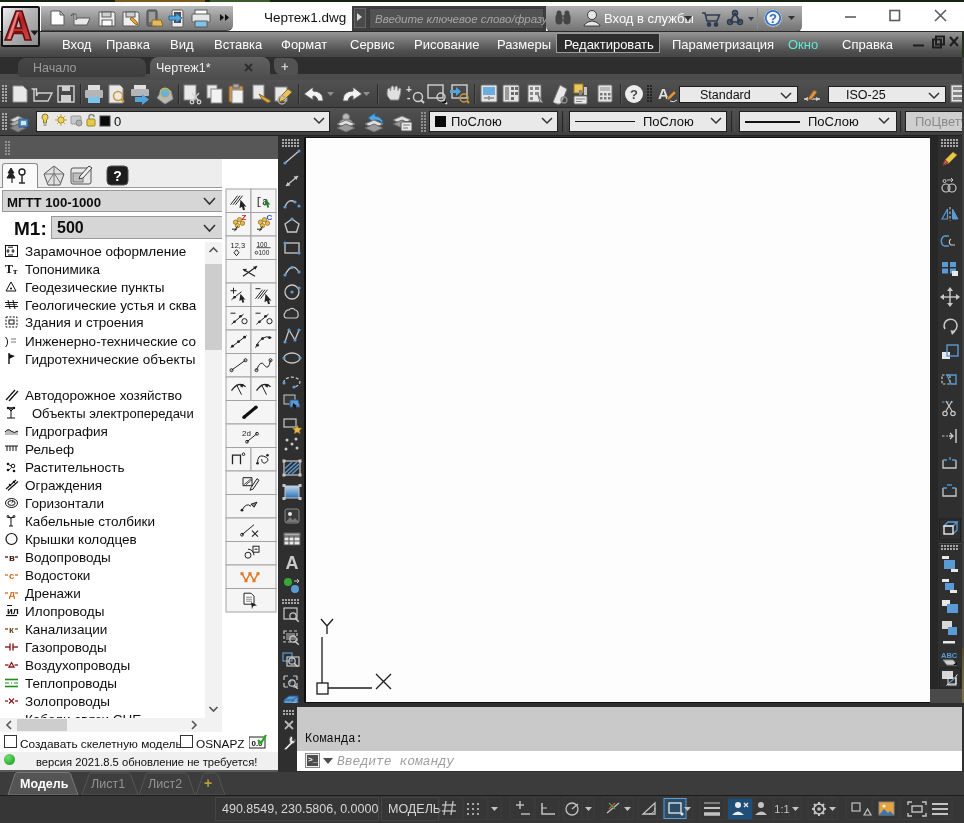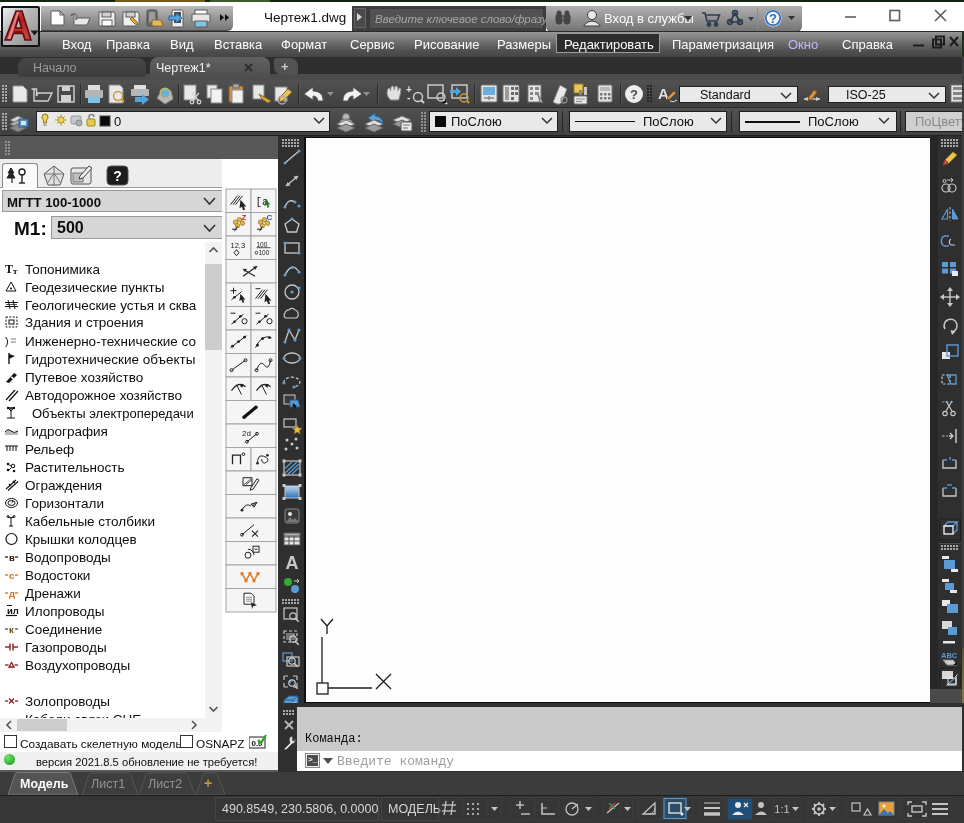--- a/index.html
+++ b/index.html
@@ -138,21 +138,21 @@
 <div class="t" style="left:106px;top:37px;font-size:13px;color:#fdfdfd">Правка</div>
 <div class="t" style="left:170px;top:37px;font-size:13px;color:#fdfdfd">Вид</div>
 <div class="t" style="left:214px;top:37px;font-size:13px;color:#fdfdfd">Вставка</div>
 <div class="t" style="left:281px;top:37px;font-size:13px;color:#fdfdfd">Формат</div>
 <div class="t" style="left:350px;top:37px;font-size:13px;color:#fdfdfd">Сервис</div>
 <div class="t" style="left:414px;top:37px;font-size:13px;color:#fdfdfd">Рисование</div>
 <div class="t" style="left:497px;top:37px;font-size:13px;color:#fdfdfd">Размеры</div>
 <div class="abs" style="left:556px;top:33px;width:104px;height:20px;background:#2d2d2d;border:1px solid #9b9b9b;box-sizing:border-box"></div>
 <div class="t" style="left:564px;top:37px;font-size:13px;color:#fdfdfd">Редактировать</div>
 <div class="t" style="left:672px;top:37px;font-size:13px;color:#fdfdfd">Параметризация</div>
-<div class="t" style="left:788px;top:37px;font-size:13px;color:#c4b5fd">Окно</div>
+<div class="t" style="left:788px;top:37px;font-size:13px;color:#5eead4">Окно</div>
 <div class="t" style="left:842px;top:37px;font-size:13px;color:#fdfdfd">Справка</div>
 <svg class="abs" style="left:905px;top:31px" width="59" height="26" viewBox="0 0 59 26">
   <g stroke="#1e1e1e" stroke-width="2" fill="none">
     <line x1="8" y1="14.5" x2="19" y2="14.5"></line>
     <rect x="28" y="8.5" width="8" height="8" fill="none"></rect>
     <rect x="31" y="5.5" width="8" height="8" fill="none"></rect>
     <line x1="45" y1="6" x2="53" y2="15"></line>
         <line x1="53" y1="6" x2="45" y2="15"></line>
   </g>
 </svg>
@@ -519,20 +519,36 @@
     </svg>
 
 <div class="t" style="left:14px;top:218px;font-size:19px;font-weight:bold;color:#0d0d0d">М1:</div>
 <div class="abs" style="left:51px;top:216px;width:174px;height:23px;background:#d6d6d6;border:1px solid #9a9a9a;box-sizing:border-box"></div>
 <div class="t" style="left:57px;top:219px;font-size:16px;font-weight:bold;color:#0d0d0d">500</div>
 <svg class="abs" style="left:203px;top:224px" width="13" height="9">
       <path d="M1 1 l5.5 6 l5.5 -6" stroke="#333" stroke-width="1.6" fill="none"></path>
     </svg>
 
 <div id="list" class="abs" style="left:0;top:242px;width:205px;height:476px;background:#fff;overflow:hidden">
+      <div style="position:absolute;left:0;top:0px;width:205px;height:18px">
+        <span style="position:absolute;left:3px;top:1px;width:20px;height:16px">
+          <svg width="20" height="16" viewBox="0 0 20 16" style="position:absolute;left:0;top:0">
+            <rect x="2.5" y="2.5" width="12" height="11" stroke="#111" fill="none"></rect>
+            <g stroke="#111">
+              <line x1="5" y1="6" x2="5" y2="10"></line>
+              <line x1="3.5" y1="8" x2="6.5" y2="8"></line>
+              <line x1="10" y1="6" x2="10" y2="10"></line>
+              <line x1="8.5" y1="8" x2="11.5" y2="8"></line>
+              <line x1="5" y1="4.2" x2="10" y2="4.2"></line>
+              <line x1="5" y1="12" x2="10" y2="12"></line>
+            </g>
+          </svg>
+        </span>
+        <span style="position:absolute;left:25px;top:2px;font-size:13.5px;color:#0d0d0d;white-space:nowrap">Зарамочное оформление</span>
+      </div>
       <div style="position:absolute;left:0;top:18px;width:205px;height:18px">
         <span style="position:absolute;left:3px;top:1px;width:20px;height:16px">
           <svg width="20" height="16" viewBox="0 0 20 16" style="position:absolute;left:0;top:0">
             <text x="2" y="12" font-size="12" font-weight="bold" fill="#111" font-family="Liberation Serif">T</text>
             <text x="10" y="13" font-size="9" font-weight="bold" fill="#111" font-family="Liberation Serif">т</text>
           </svg>
         </span>
         <span style="position:absolute;left:25px;top:2px;font-size:13.5px;color:#0d0d0d;white-space:nowrap">Топонимика</span>
       </div>
       <div style="position:absolute;left:0;top:36px;width:205px;height:18px">
@@ -581,29 +597,20 @@
       </div>
       <div style="position:absolute;left:0;top:108px;width:205px;height:18px">
         <span style="position:absolute;left:3px;top:1px;width:20px;height:16px">
           <svg width="20" height="16" viewBox="0 0 20 16" style="position:absolute;left:0;top:0">
             <line x1="6" y1="2" x2="6" y2="13" stroke="#111" stroke-width="1.4"></line>
             <path d="M6 3 L12 5 L6 8 Z" fill="#111"></path>
           </svg>
         </span>
         <span style="position:absolute;left:25px;top:2px;font-size:13.5px;color:#0d0d0d;white-space:nowrap">Гидротехнические объекты</span>
       </div>
-      <div style="position:absolute;left:0;top:126px;width:205px;height:18px">
-        <span style="position:absolute;left:3px;top:1px;width:20px;height:16px">
-          <svg width="20" height="16" viewBox="0 0 20 16" style="position:absolute;left:0;top:0">
-            <path d="M3 13 L11 4 L14 6 L6 14 Z" fill="#111"></path>
-            <path d="M8.2 8 L10.4 9.6" stroke="#fff" stroke-width="1.6"></path>
-          </svg>
-        </span>
-        <span style="position:absolute;left:25px;top:2px;font-size:13.5px;color:#0d0d0d;white-space:nowrap">Путевое хозяйство</span>
-      </div>
       <div style="position:absolute;left:0;top:144px;width:205px;height:18px">
         <span style="position:absolute;left:3px;top:1px;width:20px;height:16px">
           <svg width="20" height="16" viewBox="0 0 20 16" style="position:absolute;left:0;top:0">
             <g stroke="#111" stroke-width="1.2">
               <line x1="3" y1="13" x2="12" y2="3"></line>
               <line x1="6" y1="14" x2="15" y2="4"></line>
             </g>
           </svg>
         </span>
         <span style="position:absolute;left:25px;top:2px;font-size:13.5px;color:#0d0d0d;white-space:nowrap">Автодорожное хозяйство</span>
@@ -759,21 +766,21 @@
       <div style="position:absolute;left:0;top:378px;width:205px;height:18px">
         <span style="position:absolute;left:3px;top:1px;width:20px;height:16px">
           <svg width="20" height="16" viewBox="0 0 20 16" style="position:absolute;left:0;top:0">
             <g stroke="#6b4a13" stroke-width="1.3">
               <line x1="2" y1="8" x2="5" y2="8"></line>
               <line x1="12" y1="8" x2="15" y2="8"></line>
             </g>
             <text x="6" y="11.5" font-size="9.5" font-weight="bold" fill="#6b4a13" font-family="Liberation Sans">к</text>
           </svg>
         </span>
-        <span style="position:absolute;left:25px;top:2px;font-size:13.5px;color:#0d0d0d;white-space:nowrap">Соединение</span>
+        <span style="position:absolute;left:25px;top:2px;font-size:13.5px;color:#0d0d0d;white-space:nowrap">Канализации</span>
       </div>
       <div style="position:absolute;left:0;top:396px;width:205px;height:18px">
         <span style="position:absolute;left:3px;top:1px;width:20px;height:16px">
           <svg width="20" height="16" viewBox="0 0 20 16" style="position:absolute;left:0;top:0">
             <g stroke="#8b1a1a" stroke-width="1.4">
               <line x1="2" y1="8" x2="7" y2="8"></line>
               <line x1="7" y1="4.5" x2="7" y2="11.5"></line>
               <line x1="10" y1="4.5" x2="10" y2="11.5"></line>
               <line x1="10" y1="8" x2="15" y2="8"></line>
             </g>
@@ -785,20 +792,34 @@
         <span style="position:absolute;left:3px;top:1px;width:20px;height:16px">
           <svg width="20" height="16" viewBox="0 0 20 16" style="position:absolute;left:0;top:0">
             <g stroke="#8b1a1a" stroke-width="1.3">
               <line x1="2" y1="8" x2="5.5" y2="8"></line>
               <line x1="11.5" y1="8" x2="15" y2="8"></line>
               <path d="M8.5 5.5 L11 10 L6 10 Z" fill="none"></path>
             </g>
           </svg>
         </span>
         <span style="position:absolute;left:25px;top:2px;font-size:13.5px;color:#0d0d0d;white-space:nowrap">Воздухопроводы</span>
+      </div>
+      <div style="position:absolute;left:0;top:432px;width:205px;height:18px">
+        <span style="position:absolute;left:3px;top:1px;width:20px;height:16px">
+          <svg width="20" height="16" viewBox="0 0 20 16" style="position:absolute;left:0;top:0">
+            <g stroke="#1e8e1e" stroke-width="1.6">
+              <line x1="2" y1="4.5" x2="15" y2="4.5"></line>
+              <line x1="2" y1="11.5" x2="15" y2="11.5"></line>
+            </g>
+            <g stroke="#1e8e1e" stroke-width="1.2">
+              <path d="M2 8 h4 m2 0 h1 m2 0 h4"></path>
+            </g>
+          </svg>
+        </span>
+        <span style="position:absolute;left:25px;top:2px;font-size:13.5px;color:#0d0d0d;white-space:nowrap">Теплопроводы</span>
       </div>
       <div style="position:absolute;left:0;top:450px;width:205px;height:18px">
         <span style="position:absolute;left:3px;top:1px;width:20px;height:16px">
           <svg width="20" height="16" viewBox="0 0 20 16" style="position:absolute;left:0;top:0">
             <g stroke="#8b1a1a" stroke-width="1.3">
               <line x1="2" y1="8" x2="5" y2="8"></line>
               <line x1="12" y1="8" x2="15" y2="8"></line>
               <line x1="6" y1="5.5" x2="11" y2="10.5"></line>
               <line x1="11" y1="5.5" x2="6" y2="10.5"></line>
             </g>
@@ -1249,21 +1270,21 @@
       </g>
     </svg>
 <svg class="abs" style="left:282px;top:735px" width="14" height="16" viewBox="0 0 14 16">
       <path d="M2 14 L8 8 Q6 4 9 1 L11 3 L10 5 L12 6 L13 4 Q14 8 10 9 L4 15 Z" fill="#e8e8e8" stroke="#555"></path>
     </svg>
 <div class="t" style="left:305px;top:732px;font-size:12px;font-family:'Liberation Mono',monospace;color:#0d0d0d">Команда:</div>
 <div class="abs" style="left:305px;top:753px;width:15px;height:15px;background:#f0f0f0;border:1px solid #8a8a8a;box-sizing:border-box"></div>
 <div class="abs" style="left:307px;top:755px;width:11px;height:11px;background:#4d4d4d"></div>
 <div class="t" style="left:308px;top:755px;font-size:8px;font-weight:bold;font-family:'Liberation Mono',monospace;color:#f5f5f5">&gt;_</div>
 <div class="abs" style="left:323px;top:758px;width:0;height:0;border-left:5px solid transparent;border-right:5px solid transparent;border-top:6px solid #4d4d4d"></div>
-<div class="t" style="left:337px;top:754px;font-size:13px;font-family:'Liberation Mono',monospace;color:#9e9e9e">Введите команду</div>
+<div class="t" style="left:337px;top:754px;font-size:13px;font-style:italic;font-family:'Liberation Mono',monospace;color:#9e9e9e">Введите команду</div>
 
 <div class="abs" style="left:0;top:772px;width:964px;height:23px;background:#3c3c3c"></div>
 <svg class="abs" style="left:0;top:772px" width="240" height="23" viewBox="0 0 240 23">
   <path d="M8 23 L15 2 Q15.7 0.5 17.5 0.5 L68 0.5 Q70 0.5 70.6 2 L78 23 Z" fill="#545454" stroke="#777" stroke-width="1"></path>
   <path d="M82 23 L89 2.5 Q89.7 1 91.5 1 L128 1 Q130 1 130.6 2.5 L138 23 Z" fill="#3e3e3e" stroke="#555" stroke-width="1"></path>
   <path d="M139 23 L146 2.5 Q146.7 1 148.5 1 L185 1 Q187 1 187.6 2.5 L195 23 Z" fill="#3e3e3e" stroke="#555" stroke-width="1"></path>
   <path d="M196 23 L203 2.5 Q203.7 1 205.5 1 L215 1 Q217 1 217.6 2.5 L225 23 Z" fill="#3e3e3e" stroke="#555" stroke-width="1"></path>
 </svg>
 <div class="t" style="left:20px;top:777px;font-size:12.5px;font-weight:bold;color:#fdfdfd">Модель</div>
 <div class="t" style="left:91px;top:777px;font-size:12.5px;color:#949494">Лист1</div>

